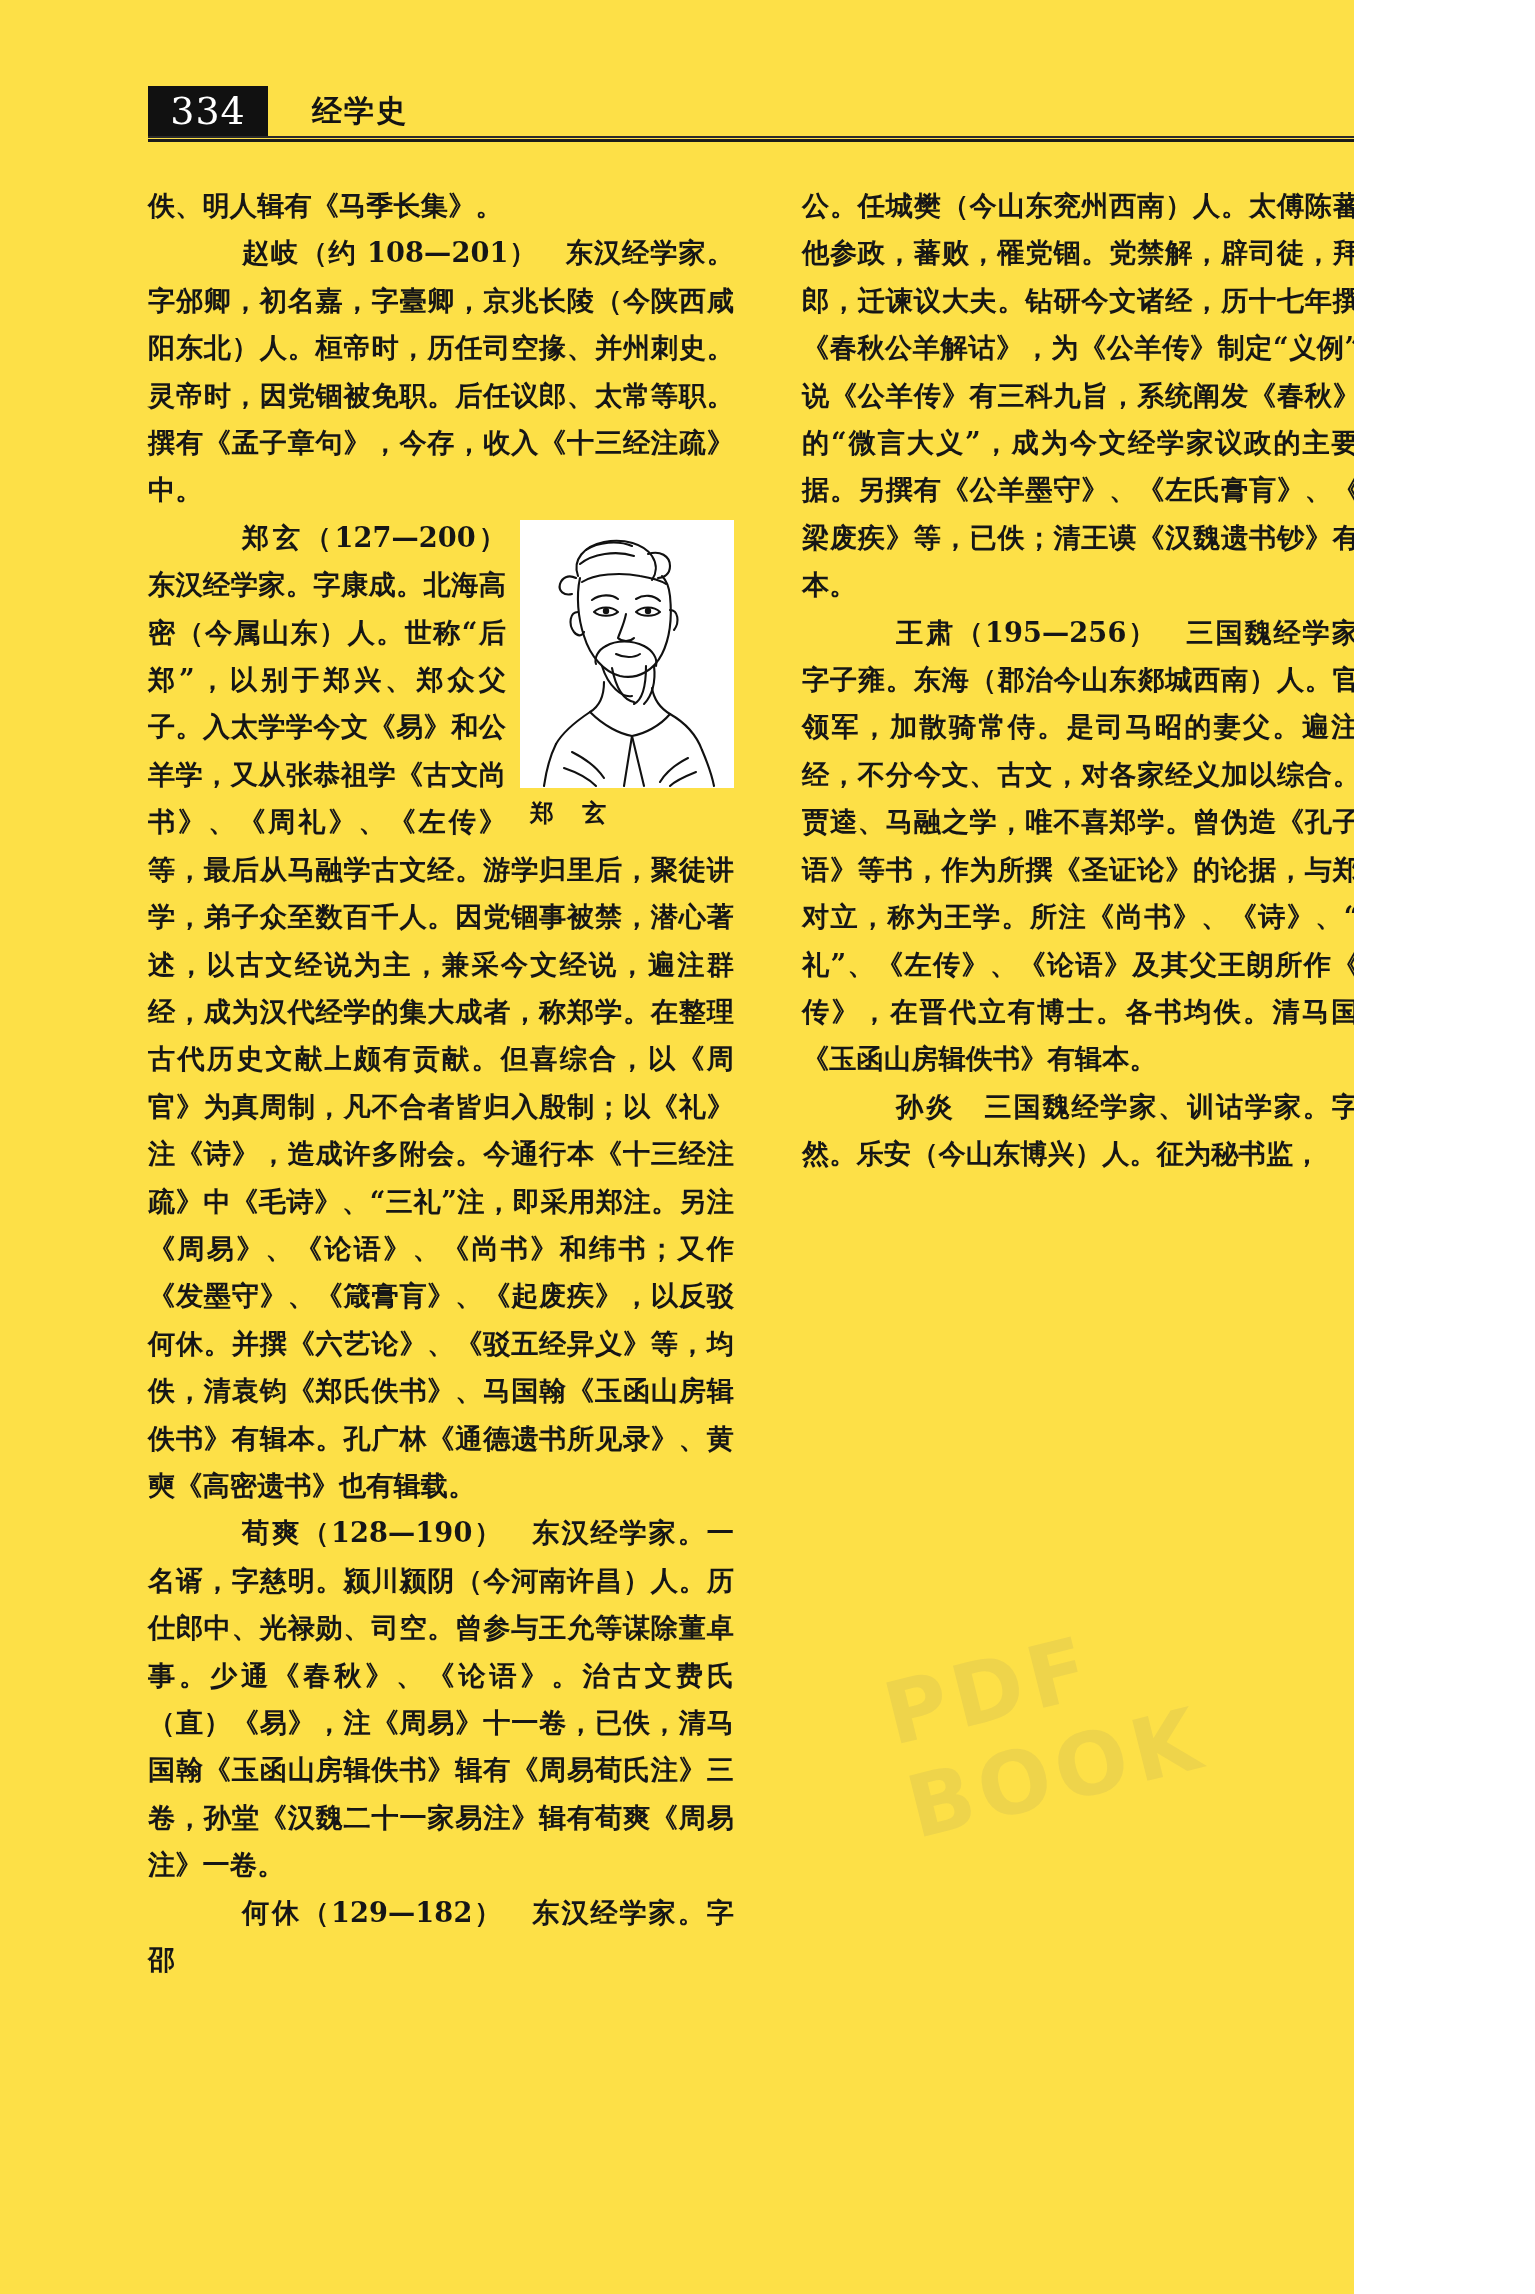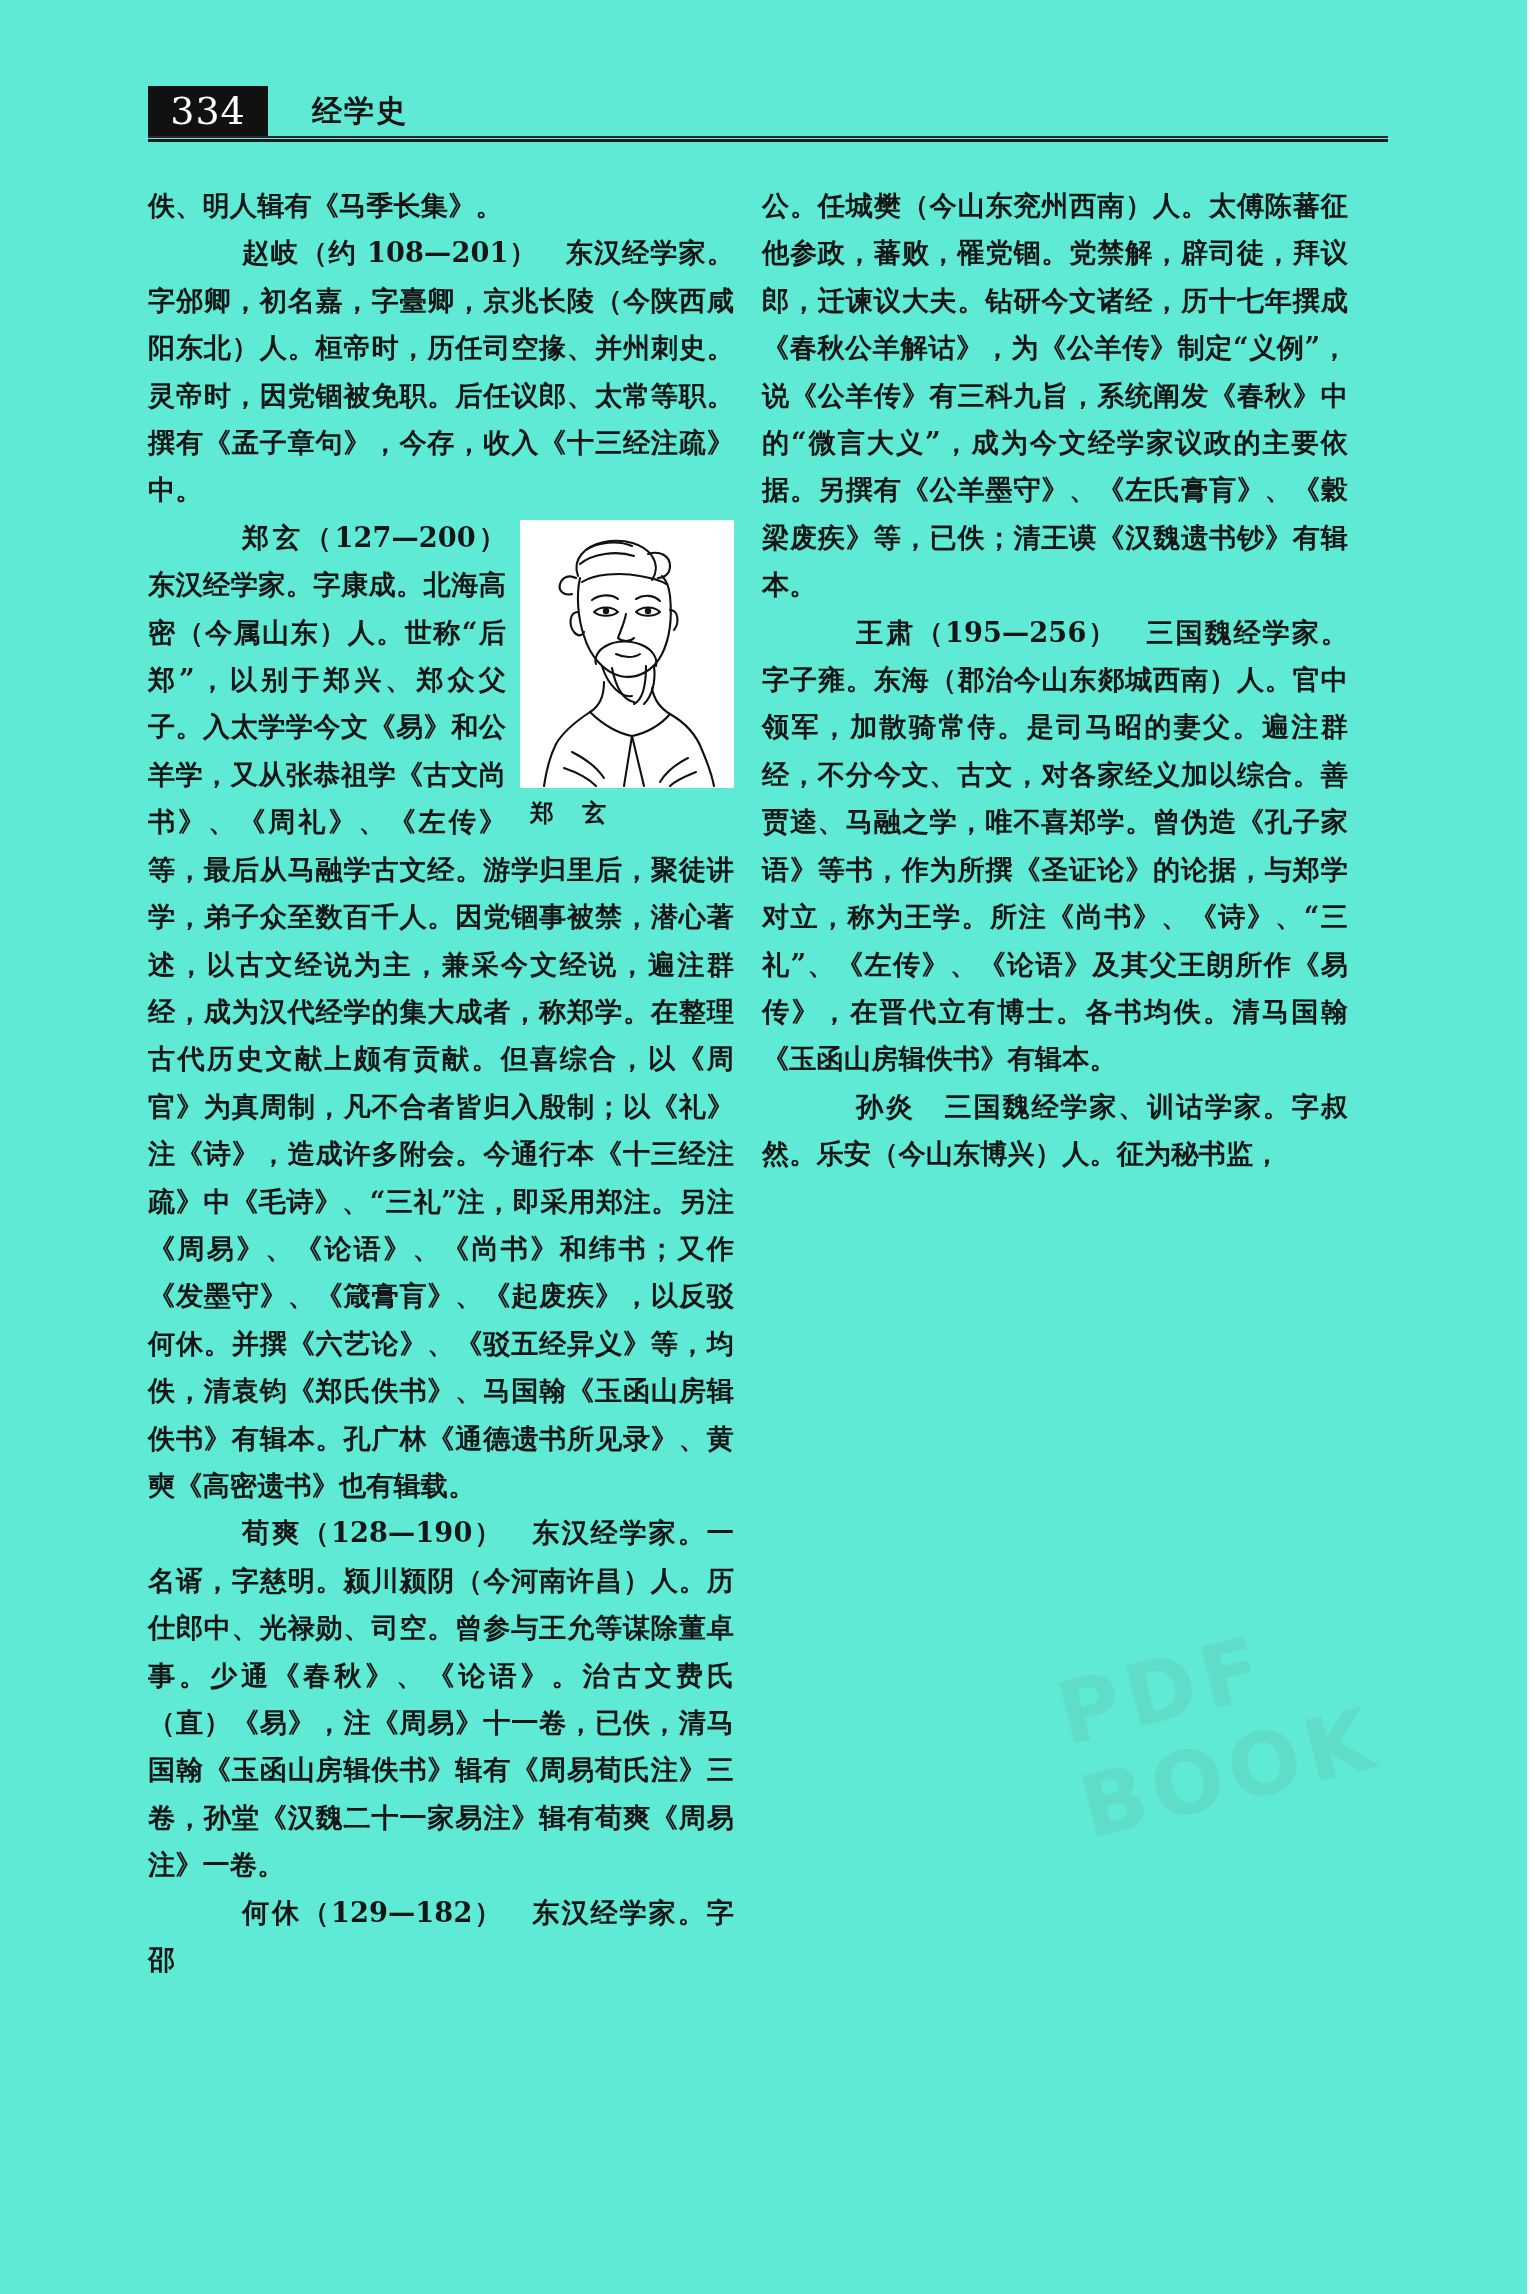--- a/index.html
+++ b/index.html
@@ -5,23 +5,23 @@
   html, body {
     margin: 0;
     padding: 0;
     background: #ffffff;
   }
   body {
     font-family: "DejaVu Serif", "Liberation Serif", serif;
   }
   .page {
     position: relative;
-    width: 1527px;
+    width: 1354px;
     height: 2294px;
-    background: #5eead4;
+    background: #fde047;
     overflow: hidden;
   }
 
   
   .header {
     position: absolute;
     left: 148px;
     top: 86px;
     width: 1240px;
     height: 56px;
@@ -65,21 +65,21 @@
     background: #2a2a2a;
   }
 
   
   .columns {
     position: absolute;
     left: 148px;
     top: 182px;
     width: 1240px;
     display: flex;
-    gap: 28px;
+    gap: 68px;
   }
   .col {
     width: 586px;
   }
 
   .para {
     font-size: 27.2px;
     line-height: 47.4px;
     color: #161616;
     text-align: justify;

